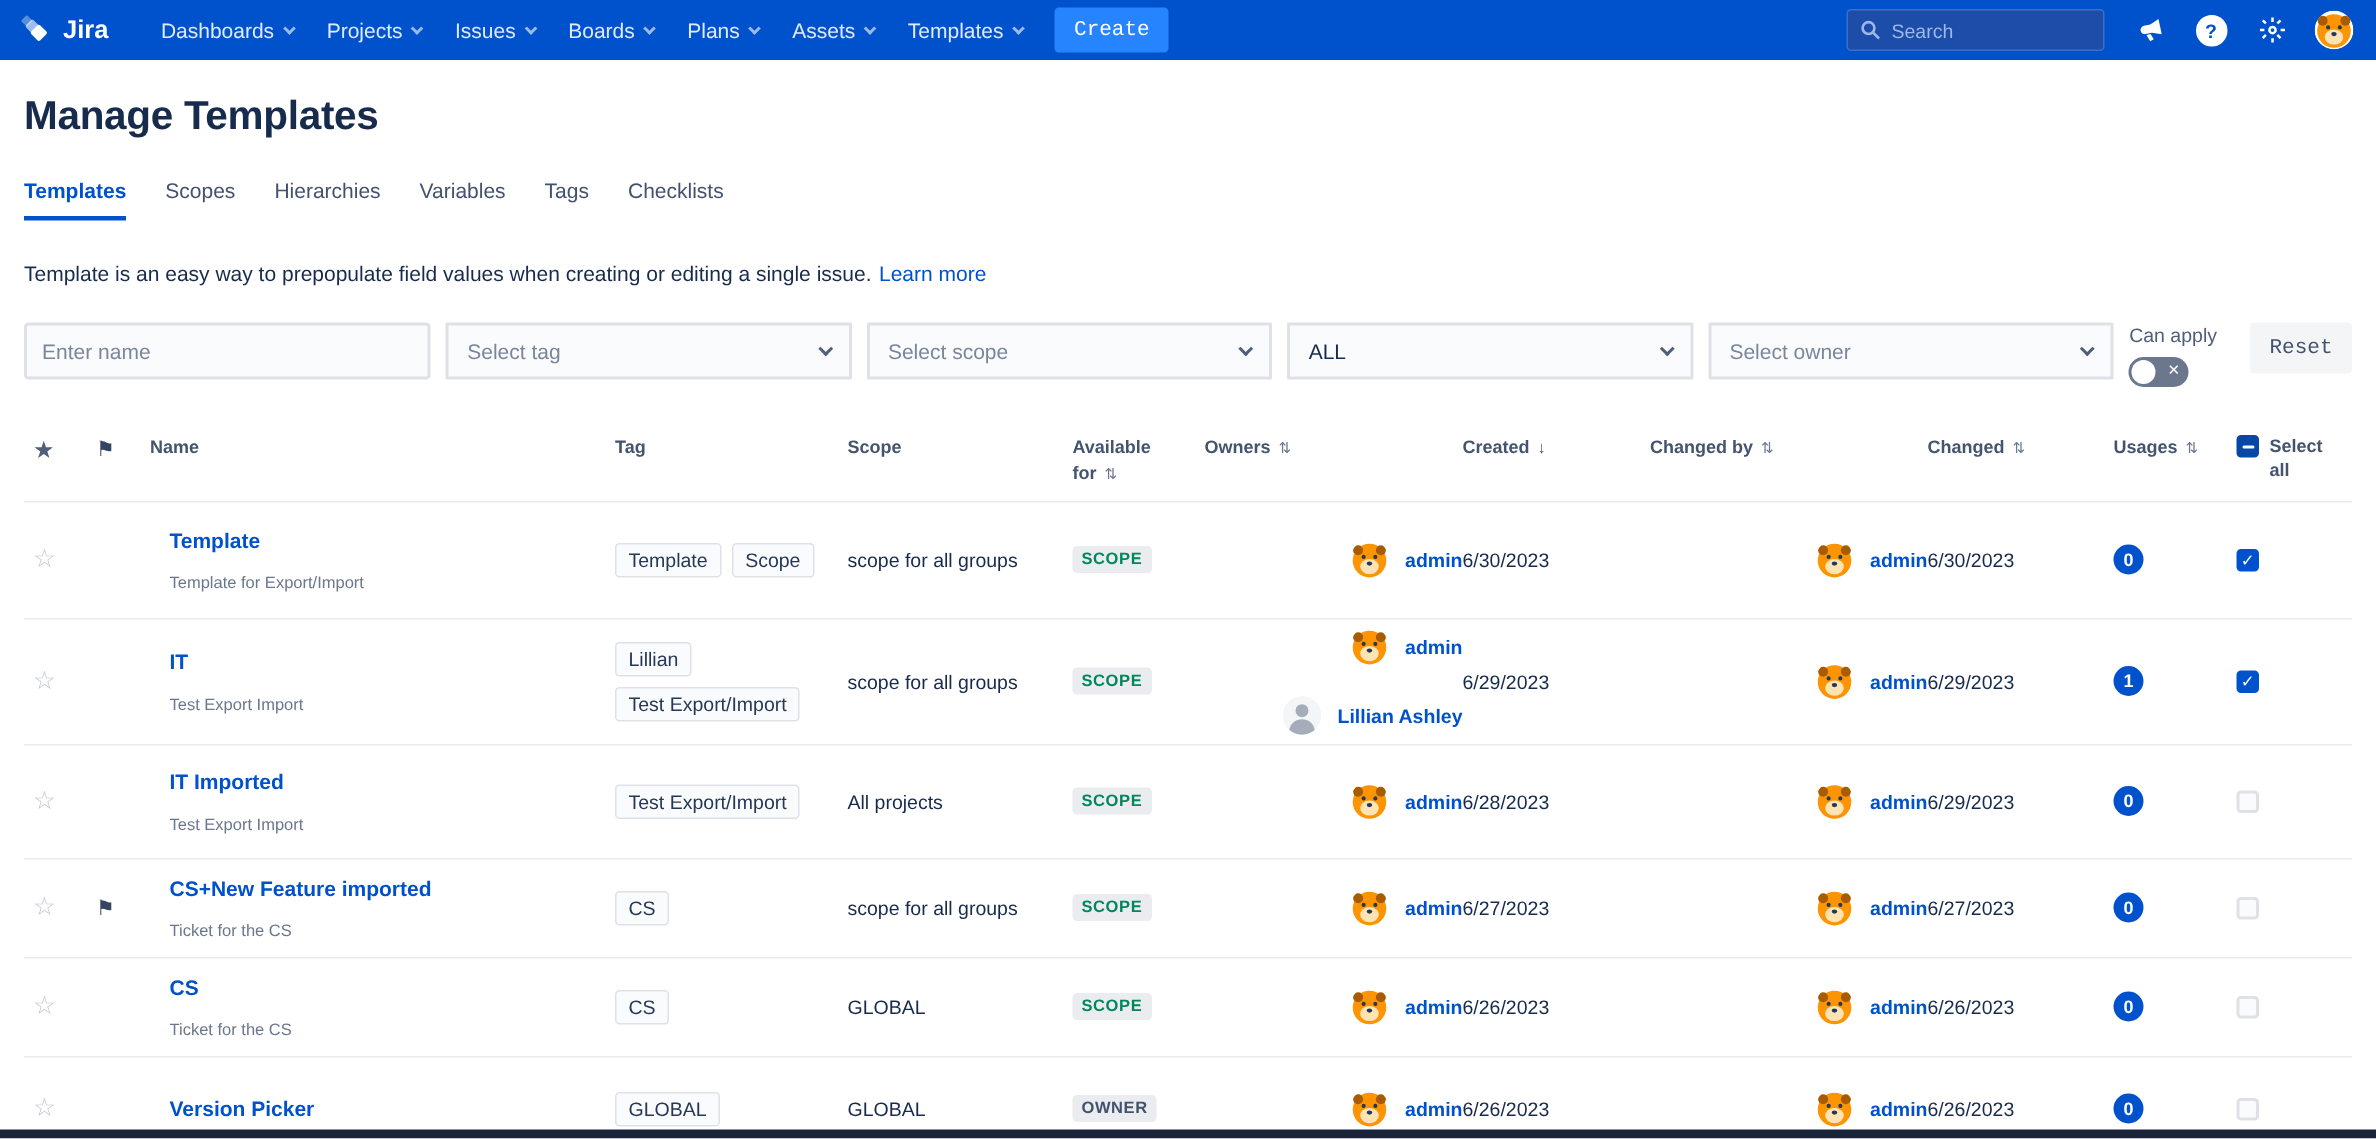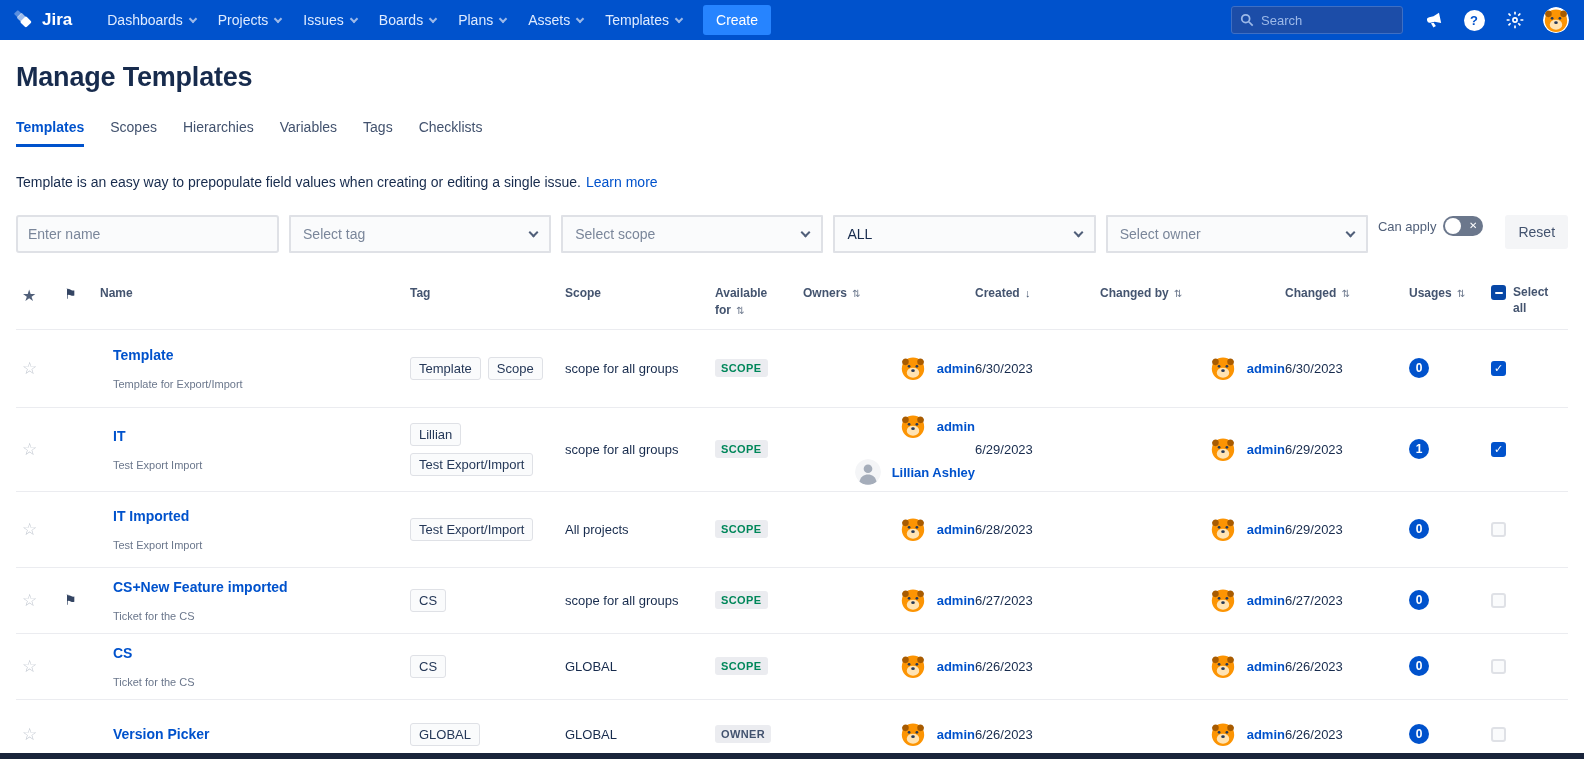--- a/index.html
+++ b/index.html
@@ -1,19 +1,19 @@
 <!DOCTYPE html>
 <html><head>
 <meta charset="utf-8">
 <style>
 *{margin:0;padding:0;box-sizing:border-box}
 html,body{width:1584px;height:759px;overflow:hidden}
 body{font-family:"Liberation Sans","DejaVu Sans",sans-serif;background:#fff;color:#172B4D;position:relative}
 a{text-decoration:none;cursor:pointer}
-button{font-family:Liberation Sans, sans-serif;cursor:pointer}
+button{font-family:Liberation Mono, monospace;cursor:pointer}
 
 
 .topnav{height:40px;background:#0052CC;display:flex;align-items:center;padding:0 14px}
 .brand{display:flex;align-items:center;gap:7px;color:#fff;font-size:17px;font-weight:700;margin-right:24px;cursor:pointer}
 .nav-items{display:flex;align-items:center;height:40px}
 .nav-item{display:flex;align-items:center;gap:7px;color:#DEEBFF;font-size:14px;padding:0 11px;height:36px;cursor:pointer;white-space:nowrap}
 .chev{width:6px;height:6px;border-right:2px solid #9DB9E8;border-bottom:2px solid #9DB9E8;transform:rotate(45deg);margin-top:-3px}
 .create-btn{background:#2684FF;color:#fff;border:none;border-radius:3px;font-size:14px;font-weight:500;padding:7px 13px;margin-left:10px}
 .nav-search{margin-left:auto;display:flex;align-items:center;gap:7px;width:172px;height:28px;background:#1C4DA8;border:1px solid #3E6FC4;border-radius:3px;padding:0 8px}
 .nav-search input{flex:1;background:transparent;border:none;outline:none;color:#fff;font-size:13px;font-family:inherit;min-width:0}
@@ -41,21 +41,21 @@
 .clear-btn{background:#F4F5F7;color:#42526E;border:none;border-radius:3px;font-size:14px;padding:8px 12px}
 .share-btn{width:30px;height:30px;background:#253858;border:none;border-radius:3px;display:flex;align-items:center;justify-content:center}
 
 
 .filters{display:flex;gap:10px;margin-top:14px;align-items:flex-start}
 .f-input{width:322px;height:38px;background:#FAFBFC;border:2px solid #DFE1E6;border-radius:3px;font-size:14px;color:#505F79;padding:0 10px;font-family:inherit;outline:none}
 .f-input::placeholder{color:#7A869A}
 .f-select{width:320px;height:38px;background:#FAFBFC;border:2px solid #DFE1E6;border-radius:1px;display:flex;align-items:center;justify-content:space-between;padding:0 12px;font-size:14px;color:#7A869A;cursor:pointer}
 .f-select.value{color:#172B4D}
 .sel-chev{width:7px;height:7px;border-right:2px solid #505F79;border-bottom:2px solid #505F79;transform:rotate(45deg);margin-top:-4px;flex:none}
-.can-apply{display:flex;align-items:center;gap:7px;margin-left:auto;padding-top:1px}
+.can-apply{display:flex;flex-direction:column;gap:7px;margin-left:auto;padding-top:1px}
 .can-apply-label{font-size:13px;color:#505F79;white-space:nowrap}
 .toggle{position:relative;width:40px;height:20px;background:#6B778C;border-radius:10px;cursor:pointer;display:block}
 .toggle-knob{position:absolute;left:2px;top:2px;width:16px;height:16px;border-radius:50%;background:#fff}
 .toggle-x{position:absolute;right:6px;top:3px;color:#fff;font-size:10px;font-weight:700;line-height:14px}
 .reset-btn{background:#F4F5F7;color:#42526E;border:none;border-radius:3px;font-size:14px;padding:9px 13px;margin-left:12px}
 
 
 .tmpl-table{margin-top:18px}
 .thead,.trow{display:grid;grid-template-columns:40px 44px 310px 155px 150px 80px 180px 125px 185px 120px 80px 1fr}
 .thead{padding:14px 0 10px;font-size:12px;font-weight:700;color:#44546F;align-items:start;min-height:52px}

